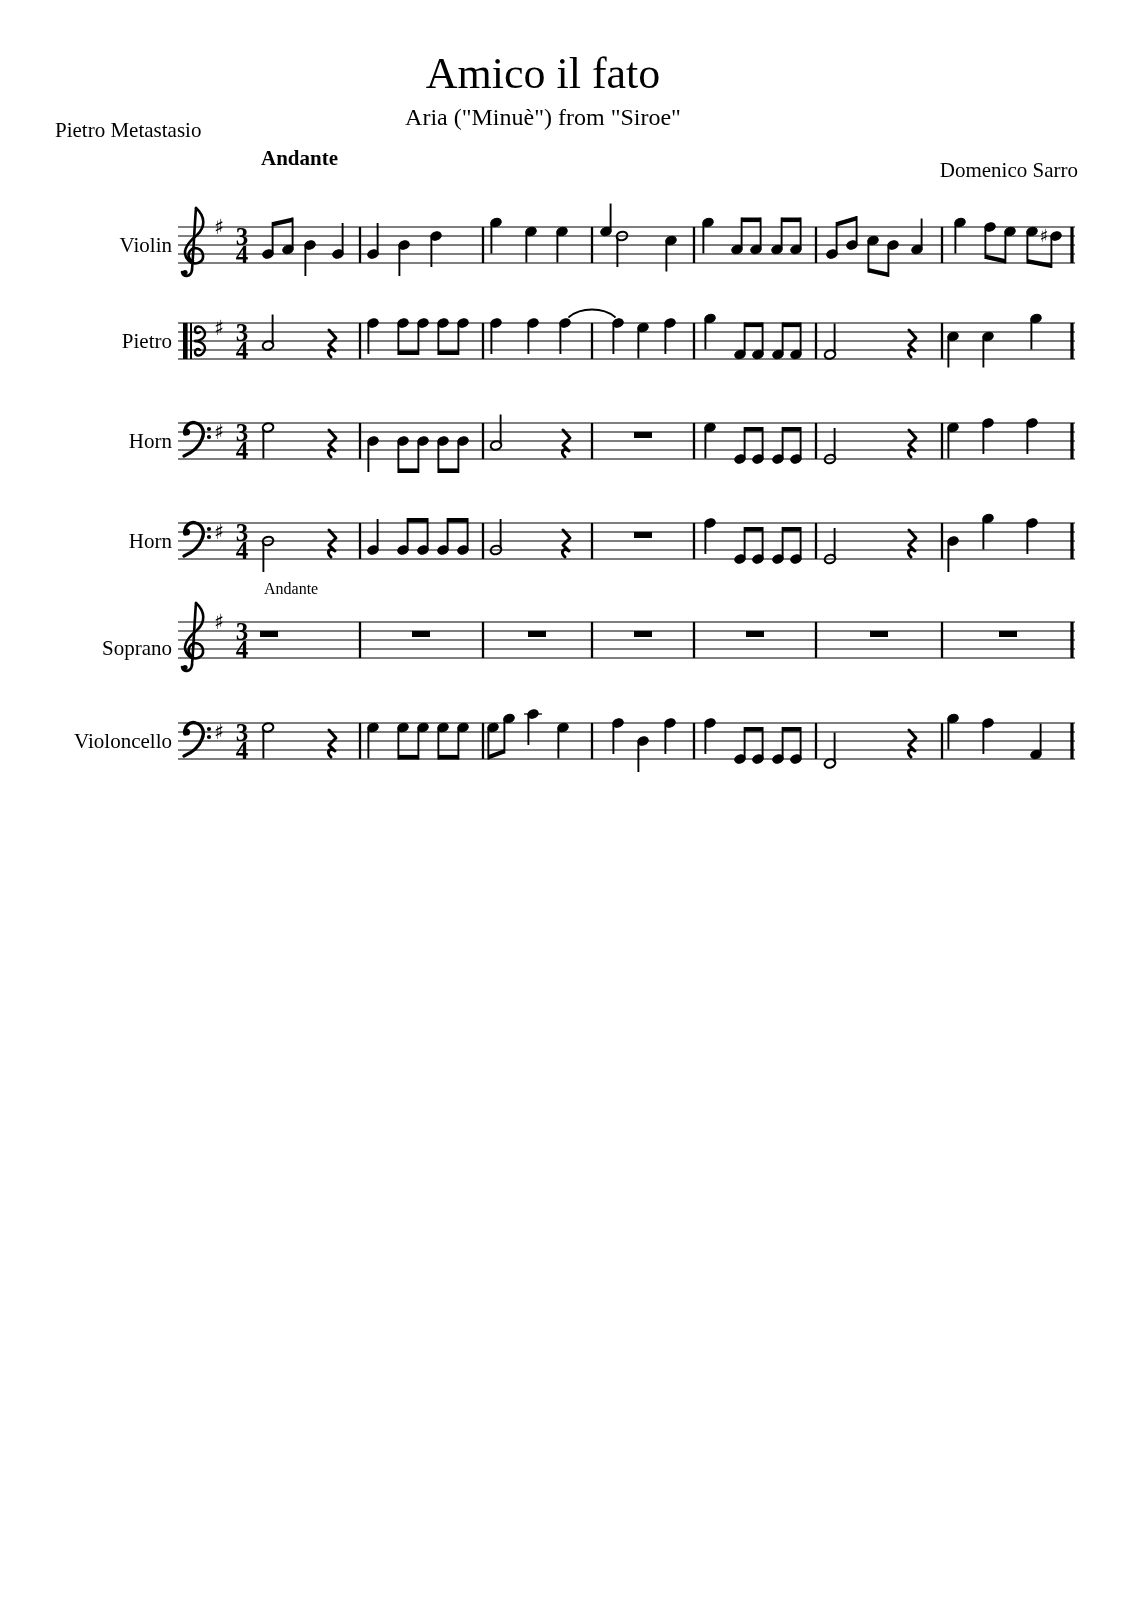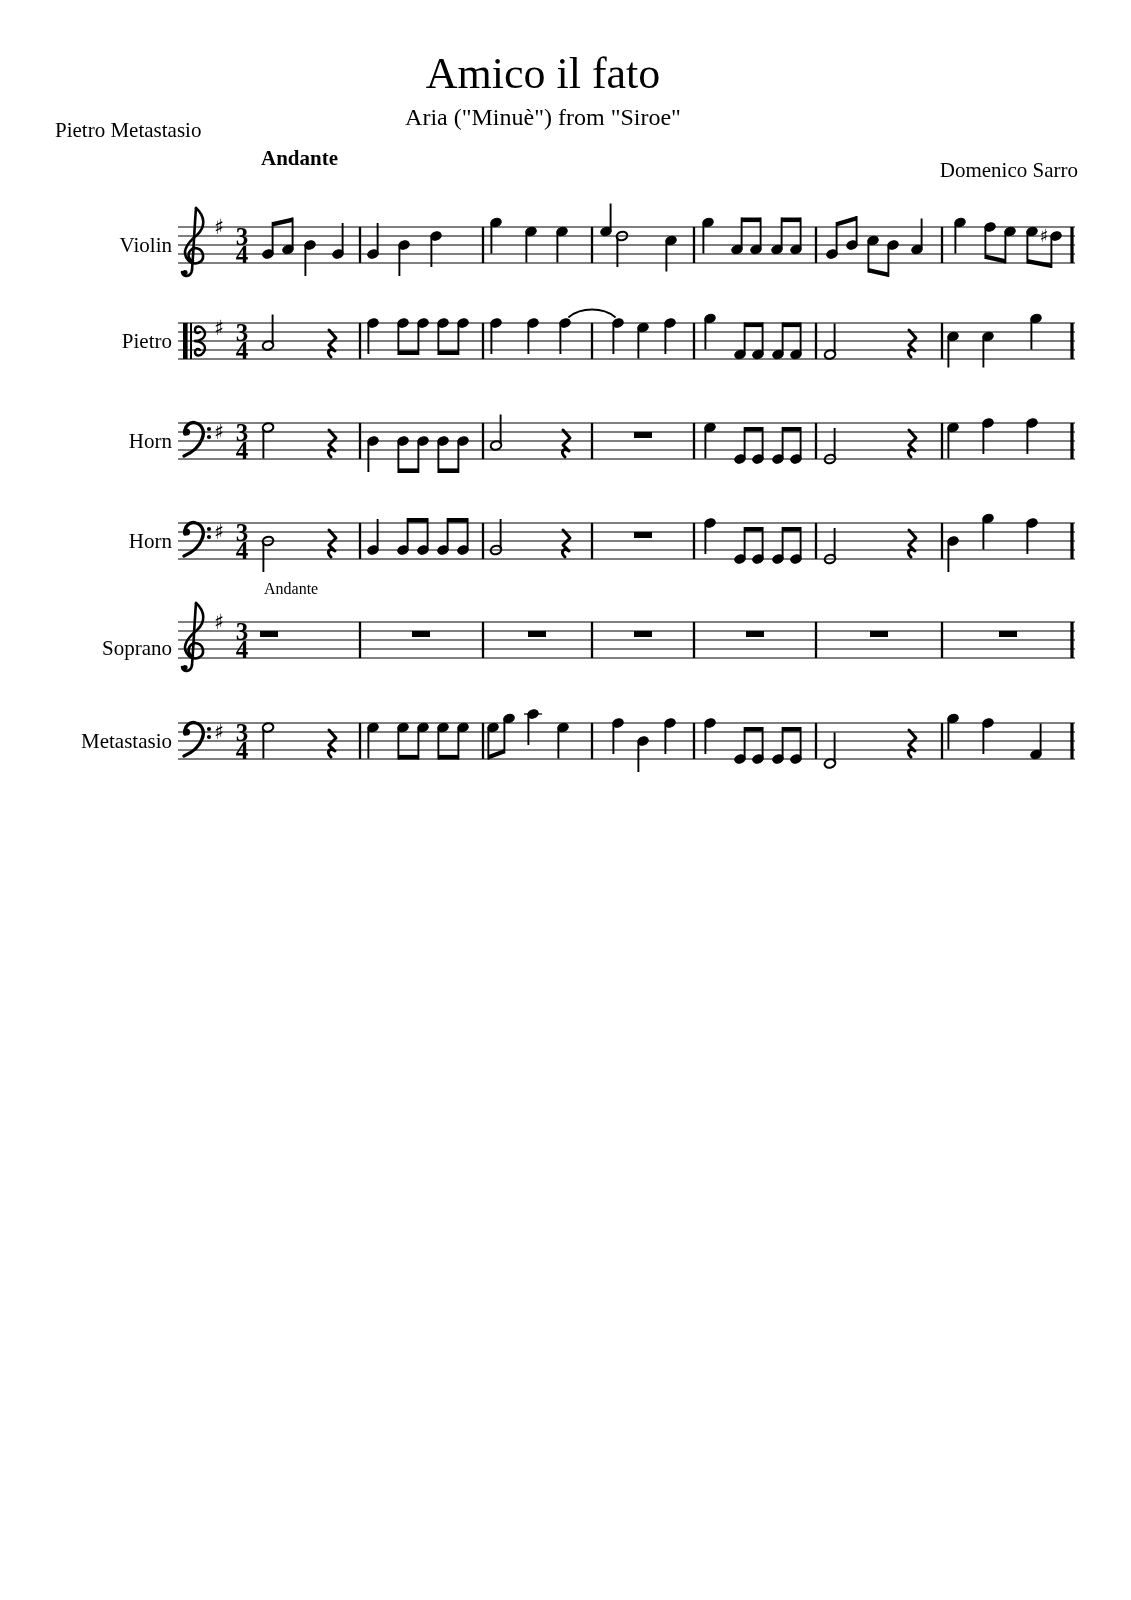--- a/index.html
+++ b/index.html
@@ -392,14 +392,14 @@
   <div id="subtitle" class="t-center">Aria ("Minuè") from "Siroe"</div>
   <div id="lyricist">Pietro Metastasio</div>
   <div id="composer">Domenico Sarro</div>
   <div id="tempo">Andante</div>
   <div id="voice-label">Andante</div>
   <div class="inst-label" style="top:245px">Violin</div>
   <div class="inst-label" style="top:341px">Pietro</div>
   <div class="inst-label" style="top:441px">Horn</div>
   <div class="inst-label" style="top:541px">Horn</div>
   <div class="inst-label" style="top:648px">Soprano</div>
-  <div class="inst-label" style="top:741px">Metastasio</div>
+  <div class="inst-label" style="top:741px">Violoncello</div>
 </div>
 
 </body></html>

